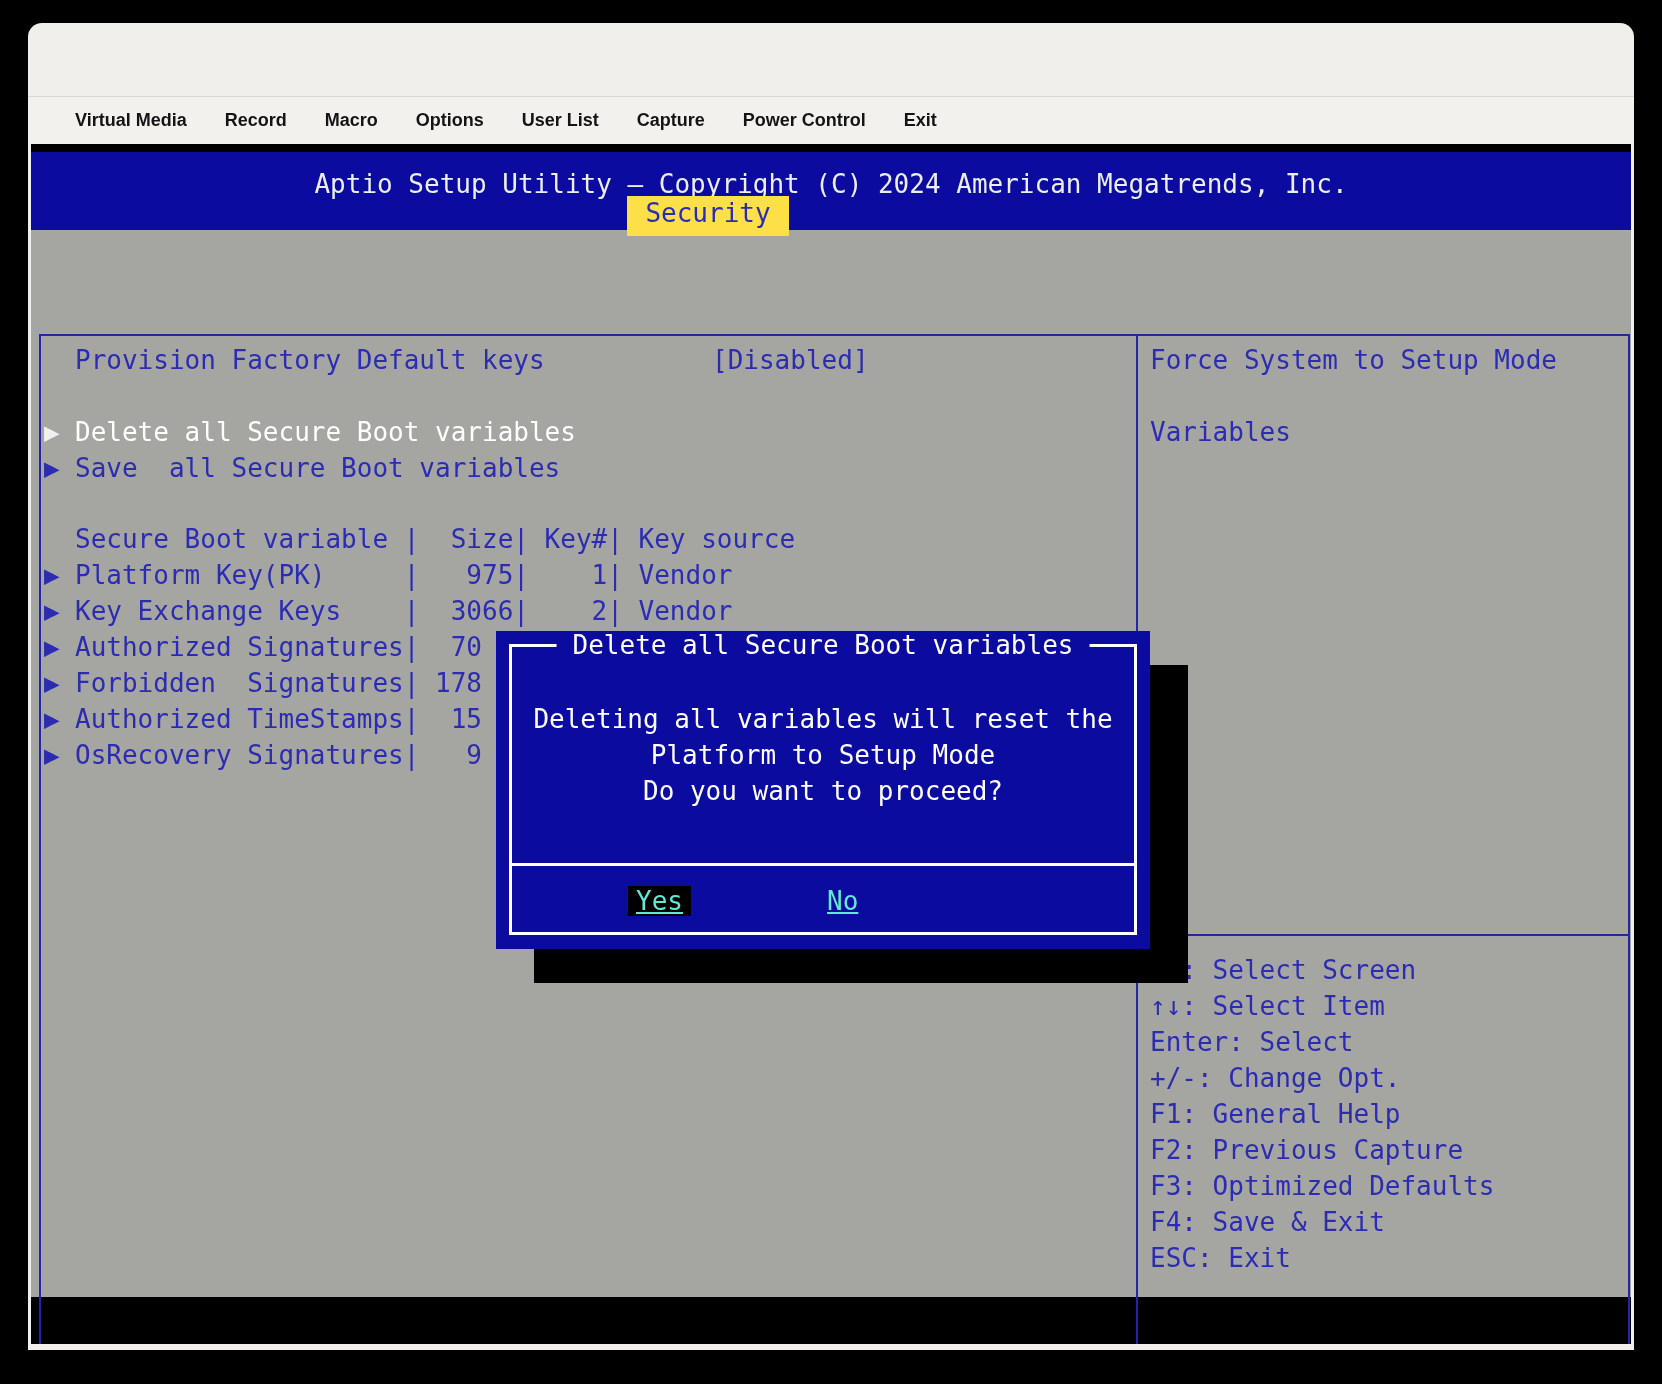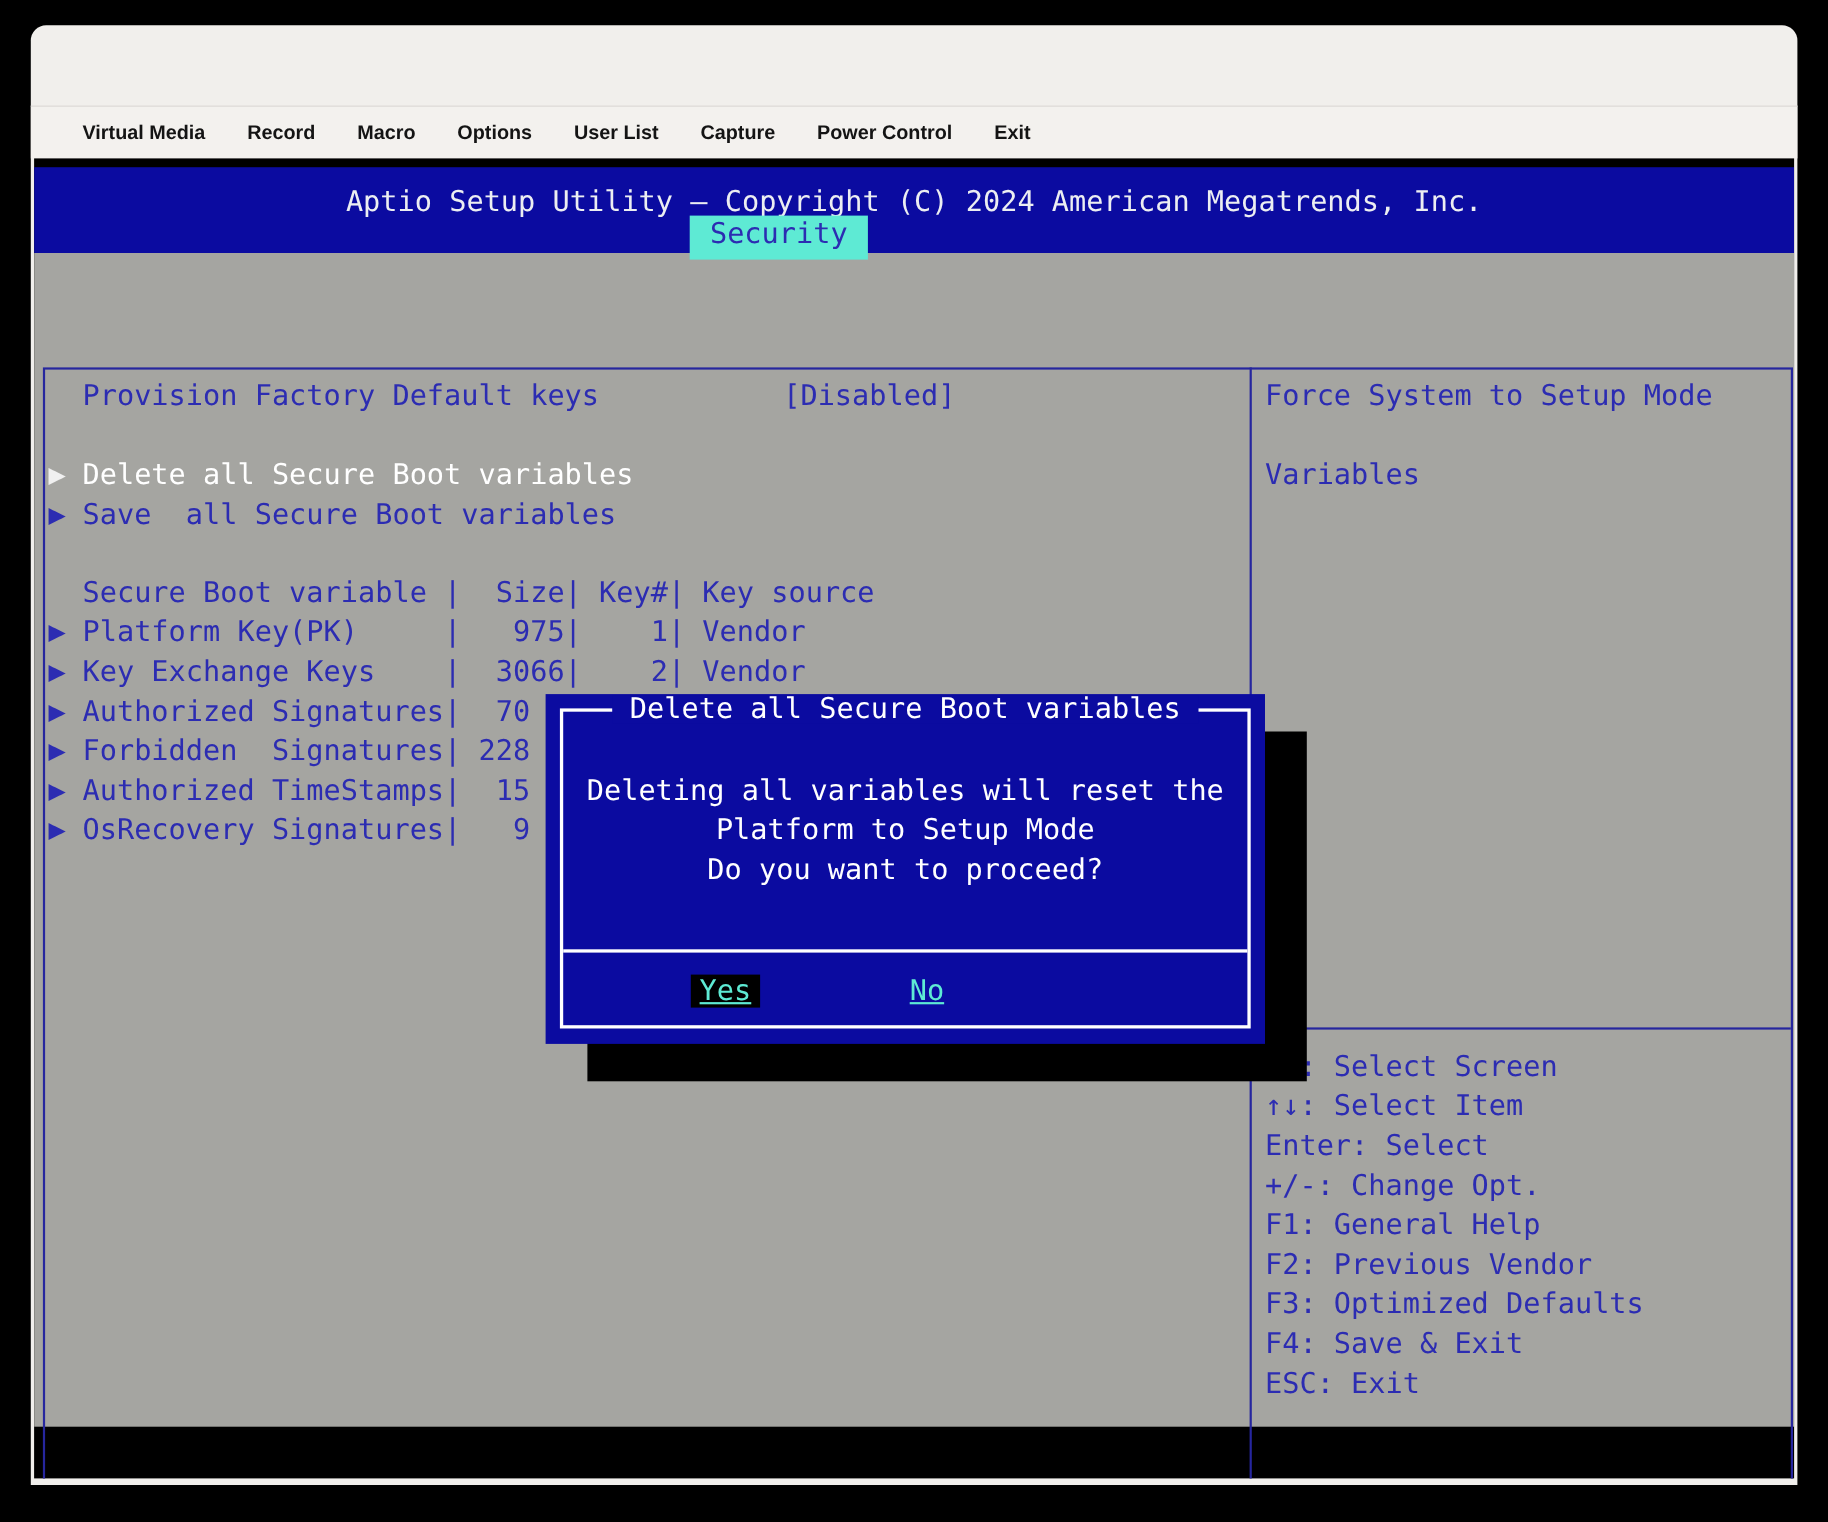--- a/index.html
+++ b/index.html
@@ -47,21 +47,21 @@
   }
   .bios-header .hdr-text{
     position:absolute;left:0;right:0;top:19px;text-align:center;
     color:#eceef2;white-space:pre;
   }
   .bios-content{
     position:absolute;left:0;top:86px;width:1600px;height:1067px;background:#a5a5a1;
   }
   .security-tab{
     position:absolute;left:596px;top:52px;width:162px;height:36px;
-    background:#5eead4;color:#2c2cb2;text-align:center;padding-top:4px;z-index:2;
+    background:#fde047;color:#2c2cb2;text-align:center;padding-top:4px;z-index:2;
   }
   .main-box{
     position:absolute;left:8px;top:104px;width:1587px;height:1027px;
     border:2px solid #26269e;
   }
   .v-divider{
     position:absolute;left:1105px;top:104px;width:2px;height:1029px;background:#26269e;
   }
   .h-divider-right{
     position:absolute;left:1107px;top:704px;width:490px;height:2px;background:#26269e;
@@ -133,33 +133,33 @@
       <div class="brow" style="left:681px;top:117px;">[Disabled]</div>
 
       <div class="brow white" style="left:13px;top:189px;"><span class="ptr">▶</span><span>Delete all Secure Boot variables</span></div>
       <div class="brow" style="left:44px;top:296px;">Secure Boot variable |  Size| Key#| Key source</div>
 
       <div class="brow" style="left:13px;top:225px;"><span class="ptr">▶</span><span>Save  all Secure Boot variables</span></div>
 
       <div class="brow" style="left:13px;top:332px;"><span class="ptr">▶</span><span>Platform Key(PK)     |   975|    1| Vendor</span></div>
       <div class="brow" style="left:13px;top:368px;"><span class="ptr">▶</span><span>Key Exchange Keys    |  3066|    2| Vendor</span></div>
       <div class="brow" style="left:13px;top:404px;"><span class="ptr">▶</span><span>Authorized Signatures|  70</span></div>
-      <div class="brow" style="left:13px;top:440px;"><span class="ptr">▶</span><span>Forbidden  Signatures| 228</span></div>
+      <div class="brow" style="left:13px;top:440px;"><span class="ptr">▶</span><span>Forbidden  Signatures| 178</span></div>
       <div class="brow" style="left:13px;top:476px;"><span class="ptr">▶</span><span>Authorized TimeStamps|  15</span></div>
       <div class="brow" style="left:13px;top:512px;"><span class="ptr">▶</span><span>OsRecovery Signatures|   9</span></div>
 
       <div class="brow" style="left:1119px;top:117px;">Force System to Setup Mode</div>
       <div class="brow" style="left:1119px;top:189px;">Variables</div>
 
       <div class="brow" style="left:1119px;top:727px;">→←: Select Screen</div>
       <div class="brow" style="left:1119px;top:763px;">↑↓: Select Item</div>
       <div class="brow" style="left:1119px;top:799px;">Enter: Select</div>
       <div class="brow" style="left:1119px;top:835px;">+/-: Change Opt.</div>
       <div class="brow" style="left:1119px;top:871px;">F1: General Help</div>
-      <div class="brow" style="left:1119px;top:907px;">F2: Previous Vendor</div>
+      <div class="brow" style="left:1119px;top:907px;">F2: Previous Capture</div>
       <div class="brow" style="left:1119px;top:943px;">F3: Optimized Defaults</div>
       <div class="brow" style="left:1119px;top:979px;">F4: Save &amp; Exit</div>
       <div class="brow" style="left:1119px;top:1015px;">ESC: Exit</div>
 
       <div class="dialog">
         <div class="dialog-frame">
           <div class="dialog-title">Delete all Secure Boot variables</div>
           <div class="dialog-msg">
             <div>Deleting all variables will reset the</div>
             <div>Platform to Setup Mode</div>

